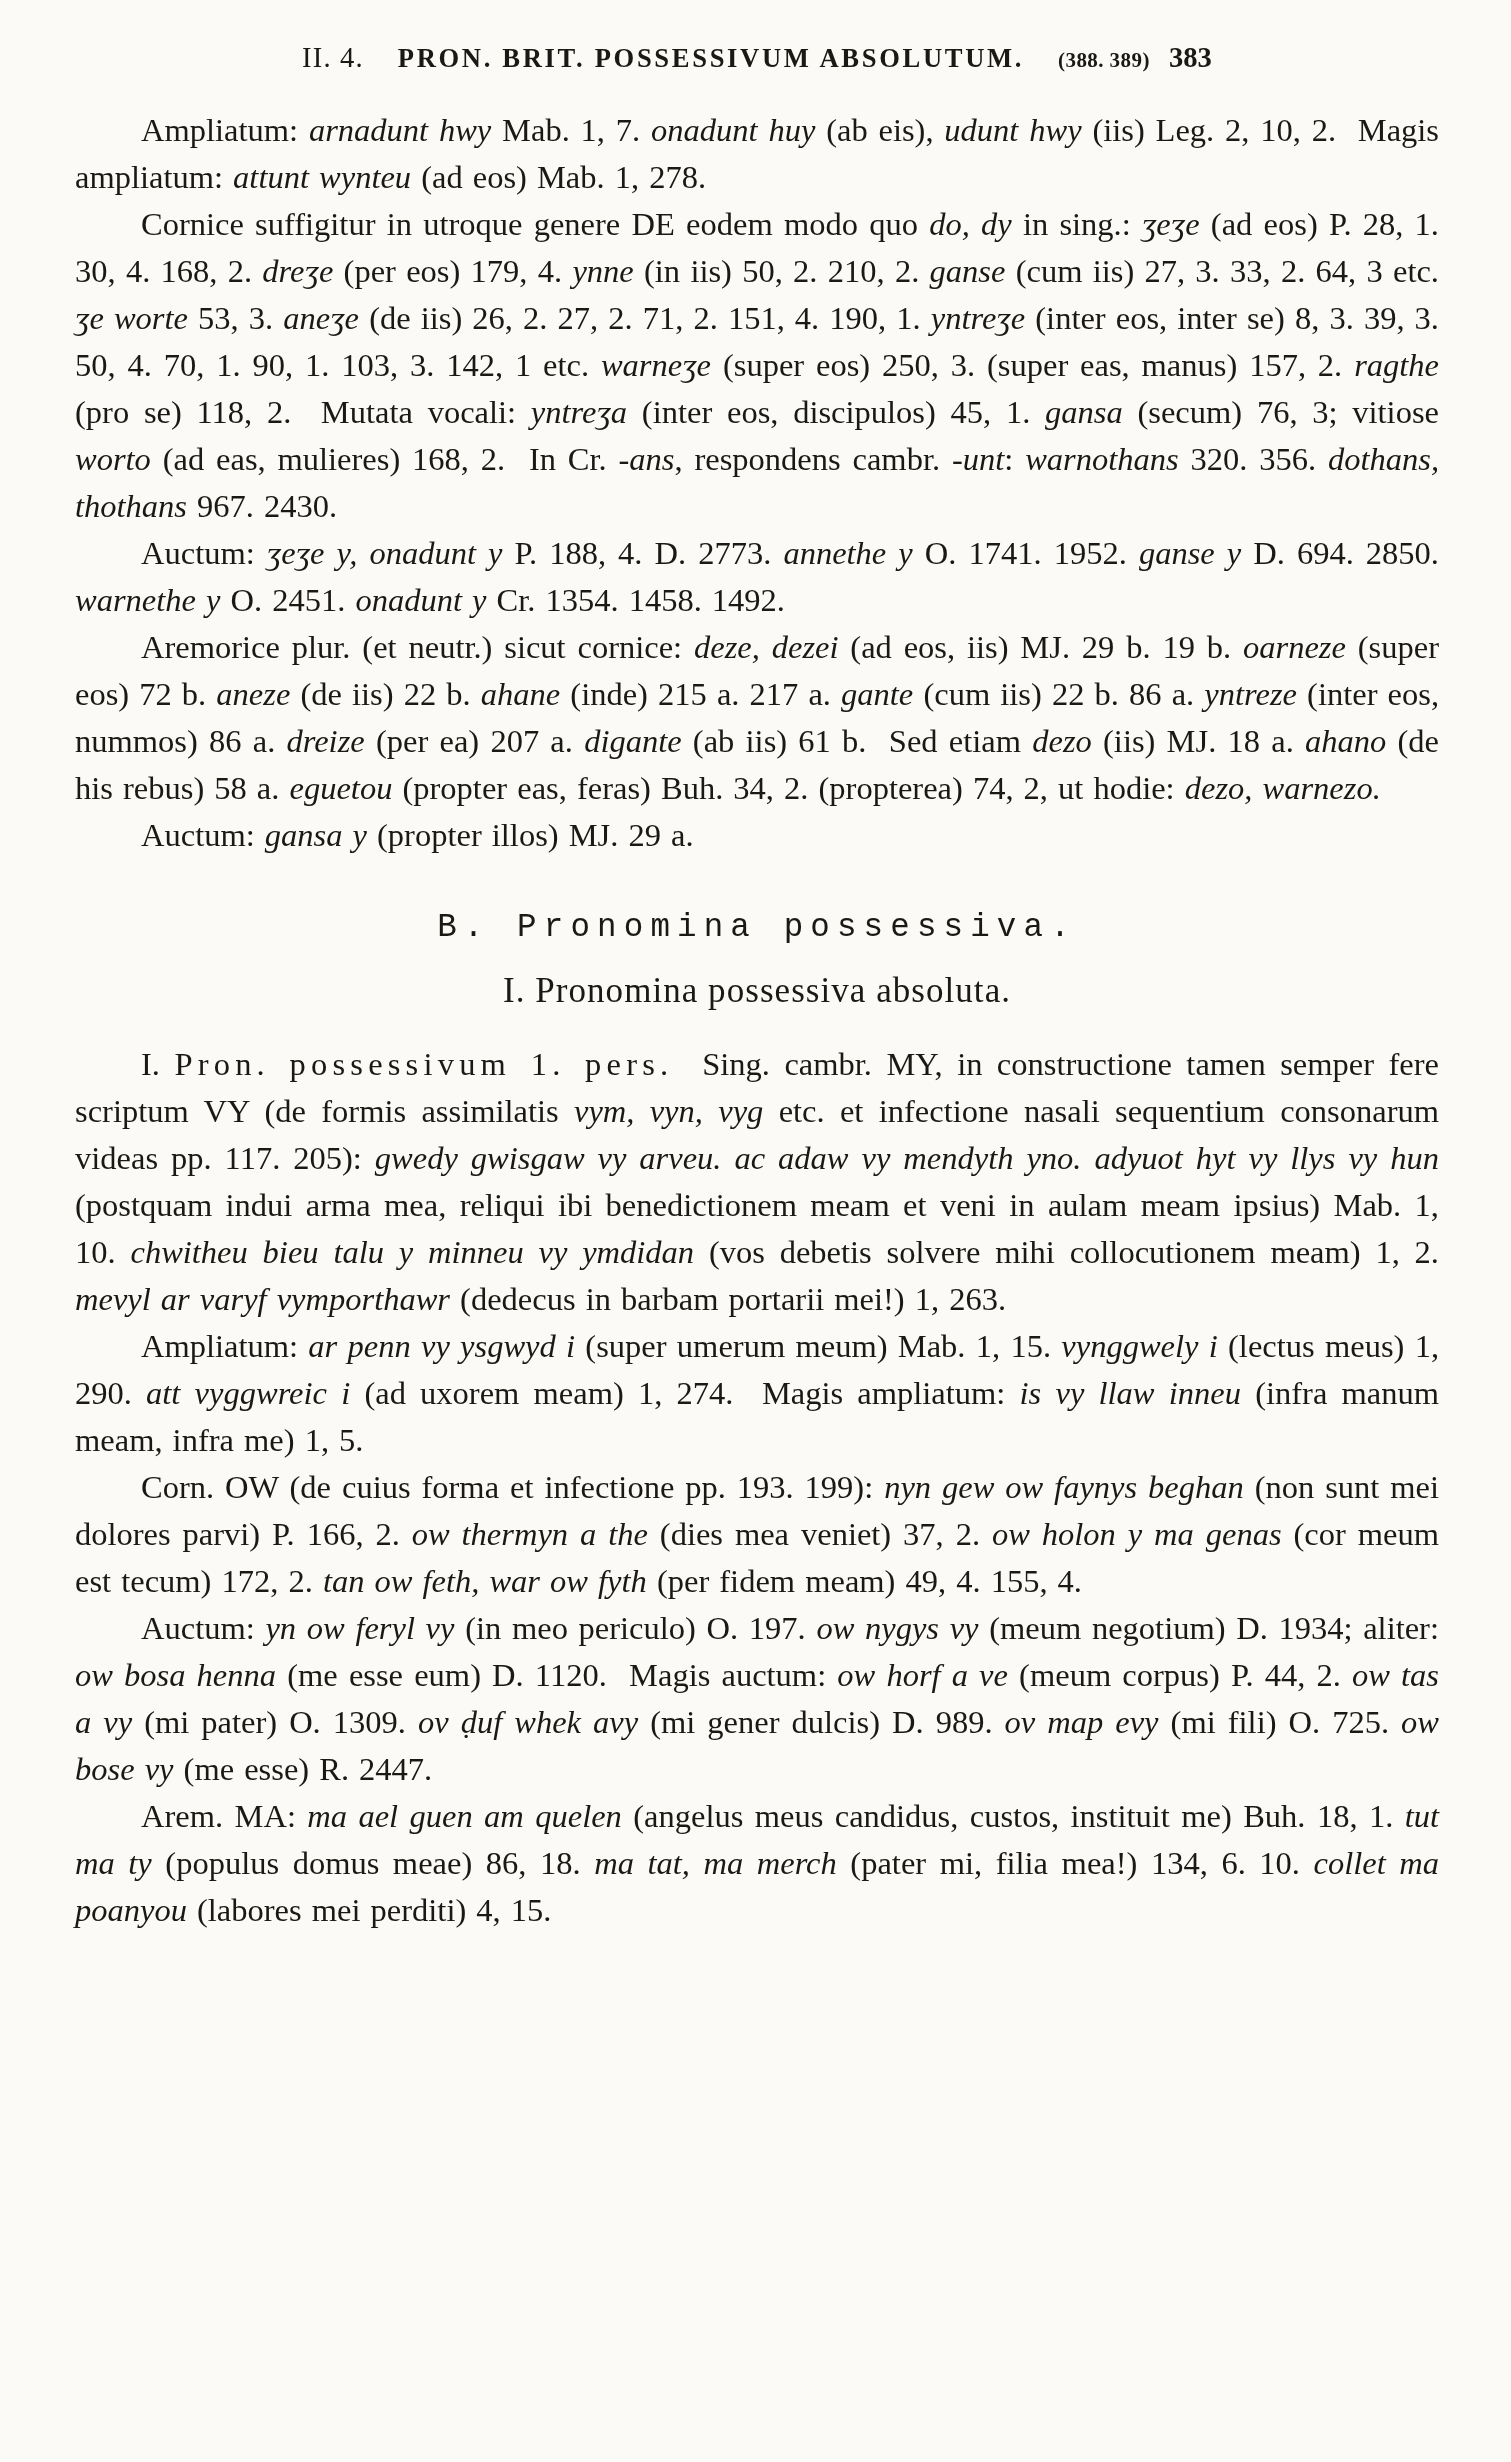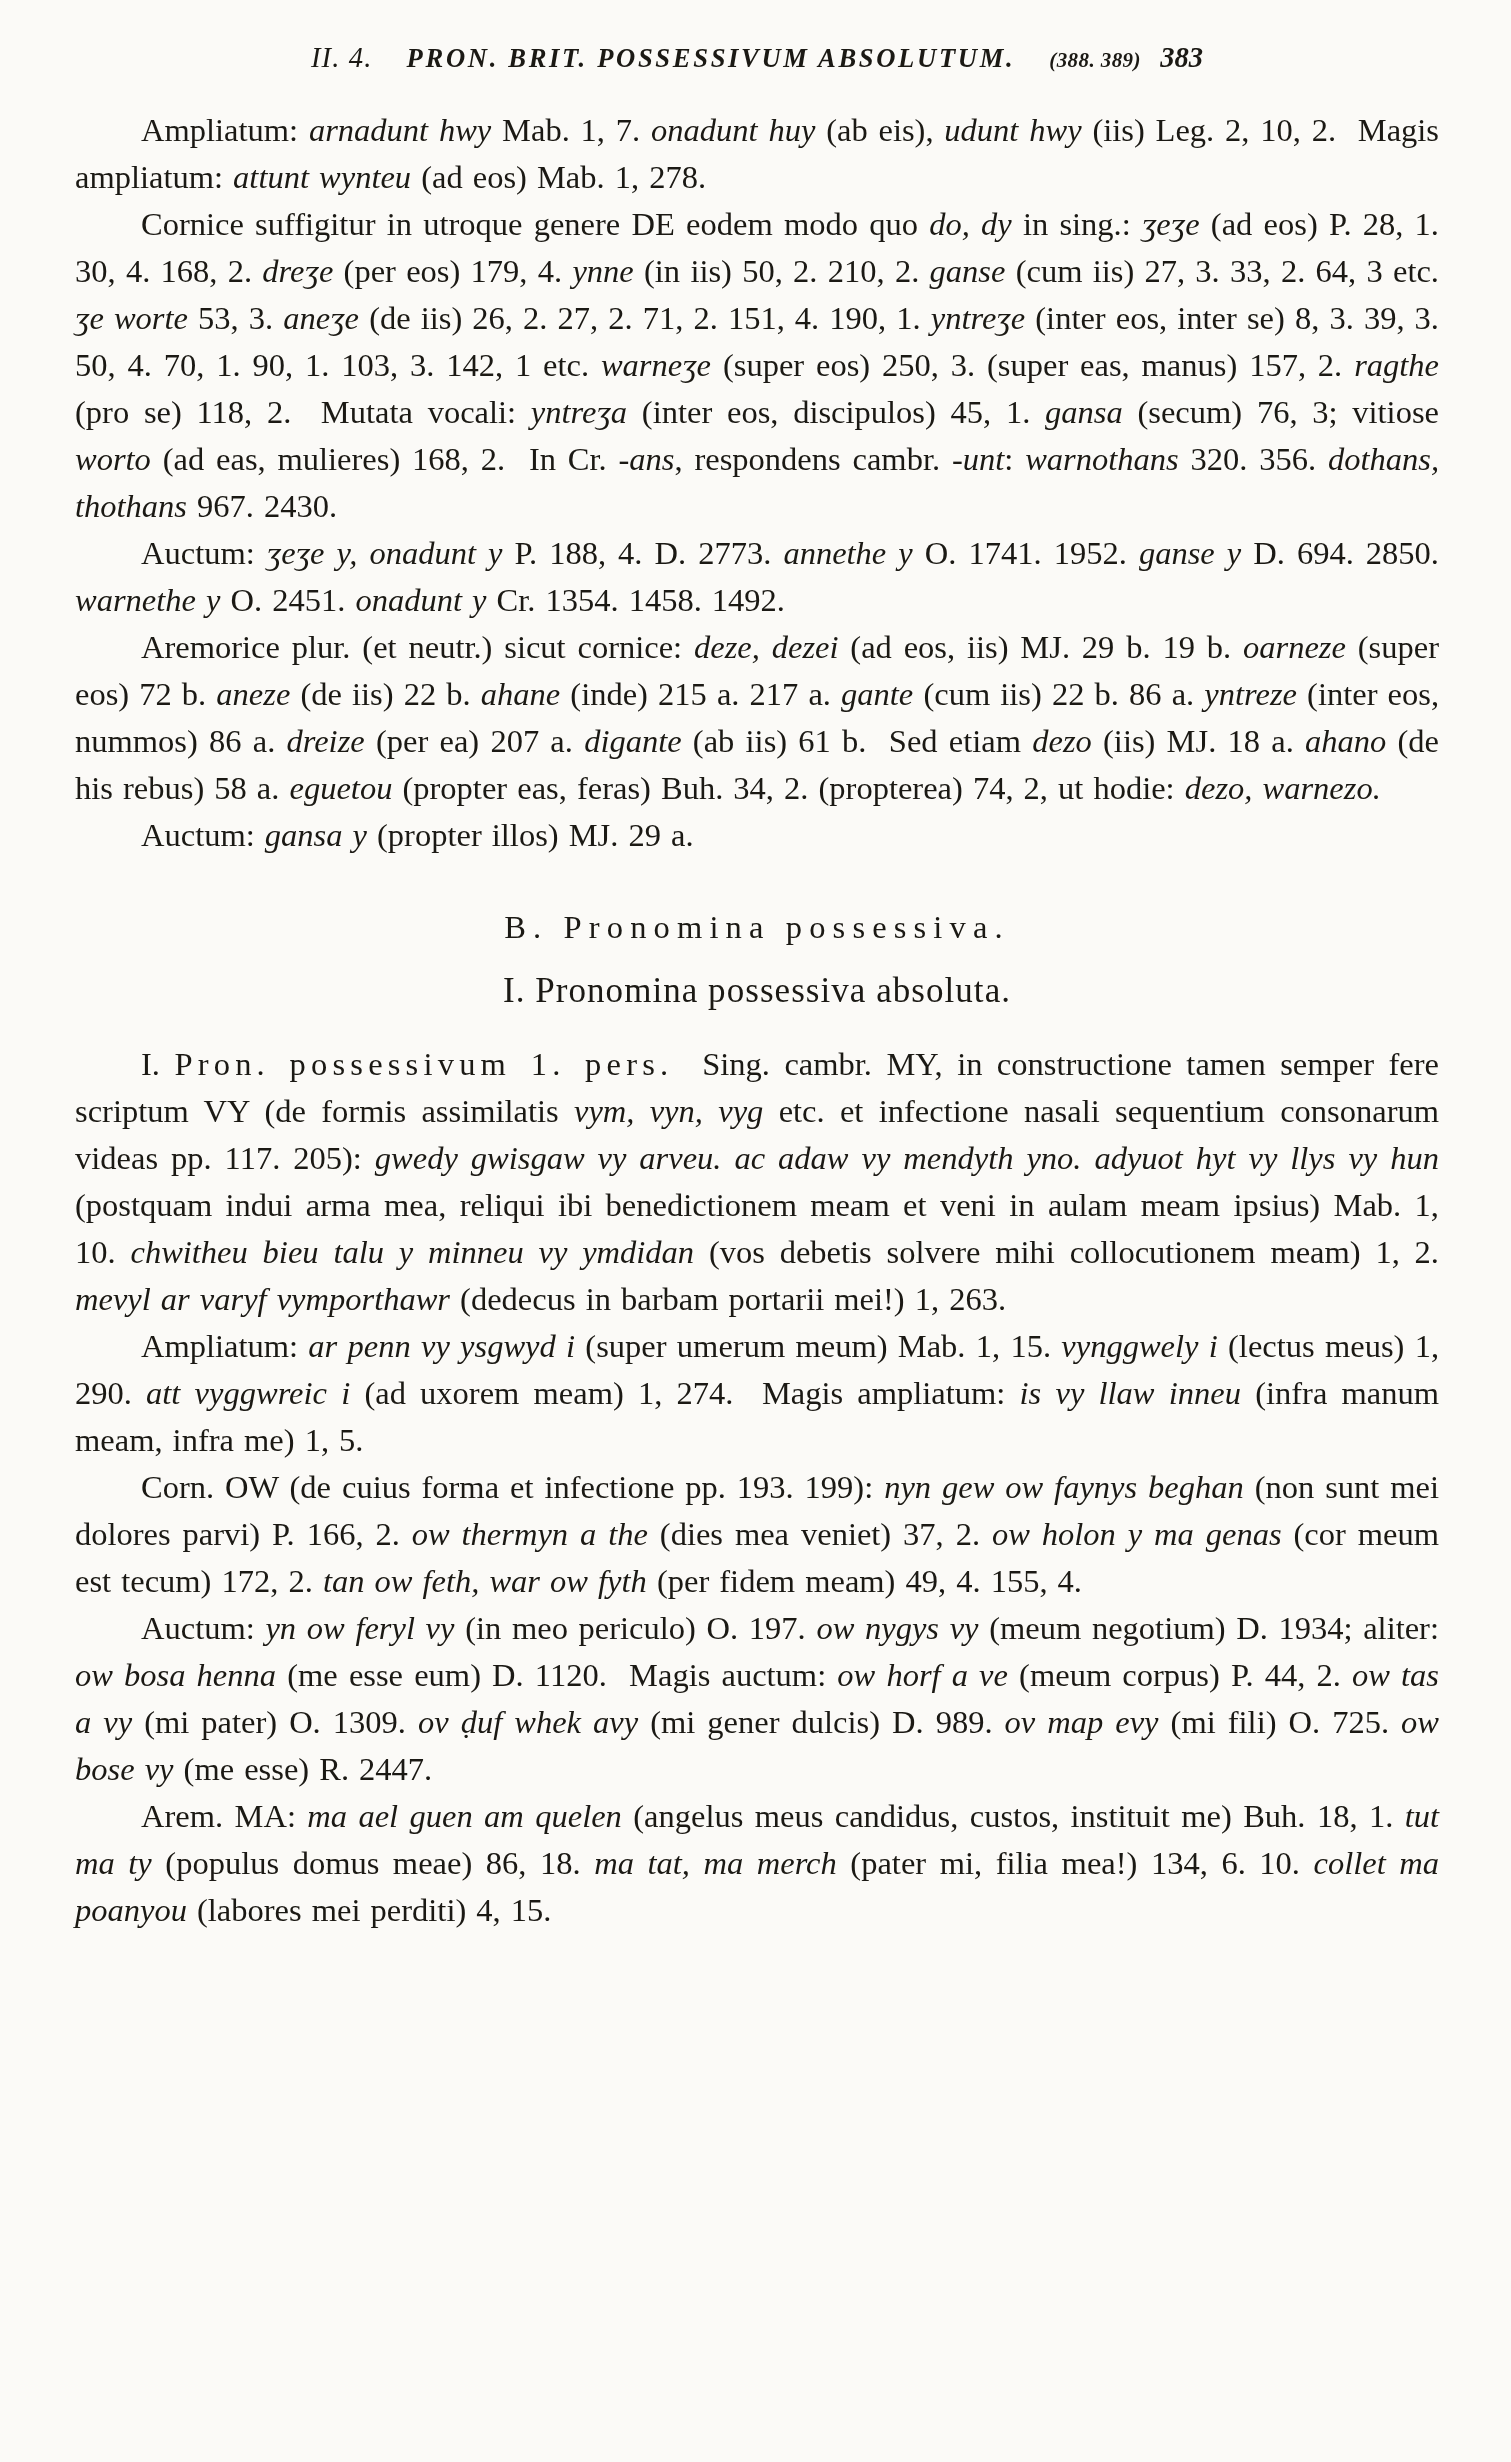--- a/index.html
+++ b/index.html
@@ -19,21 +19,20 @@
     padding: 34px 73px 29.5px 75px;
     overflow: hidden;
   }
   .header {
     display: flex;
     justify-content: center;
     align-items: baseline;
     gap: 34px;
     margin: 0 0 22.7px 0;
     white-space: nowrap;
-    font-style: italic;
   }
   .hdr-section {
     font-size: 28.6px;
     letter-spacing: 0.04em;
   }
   .hdr-title {
     font-size: 26.6px;
     letter-spacing: 0.10em;
     font-weight: bold;
   }
@@ -55,20 +54,21 @@
   }
   .para span { white-space: pre-wrap; }
   .it { font-style: italic; }
   .sp { letter-spacing: 0.16em; }
   .heading-b {
     margin: 45px 0 16.7px 0;
     text-align: center;
     font-size: 32.5px;
     font-weight: normal;
     letter-spacing: 0.22em;
+    font-family: Liberation Mono, monospace;
   }
   .heading-i {
     margin: 0 0 26.6px 0;
     text-align: center;
     font-size: 35px;
     font-weight: normal;
     letter-spacing: 0.03em;
   }
 </style>
 </head>

